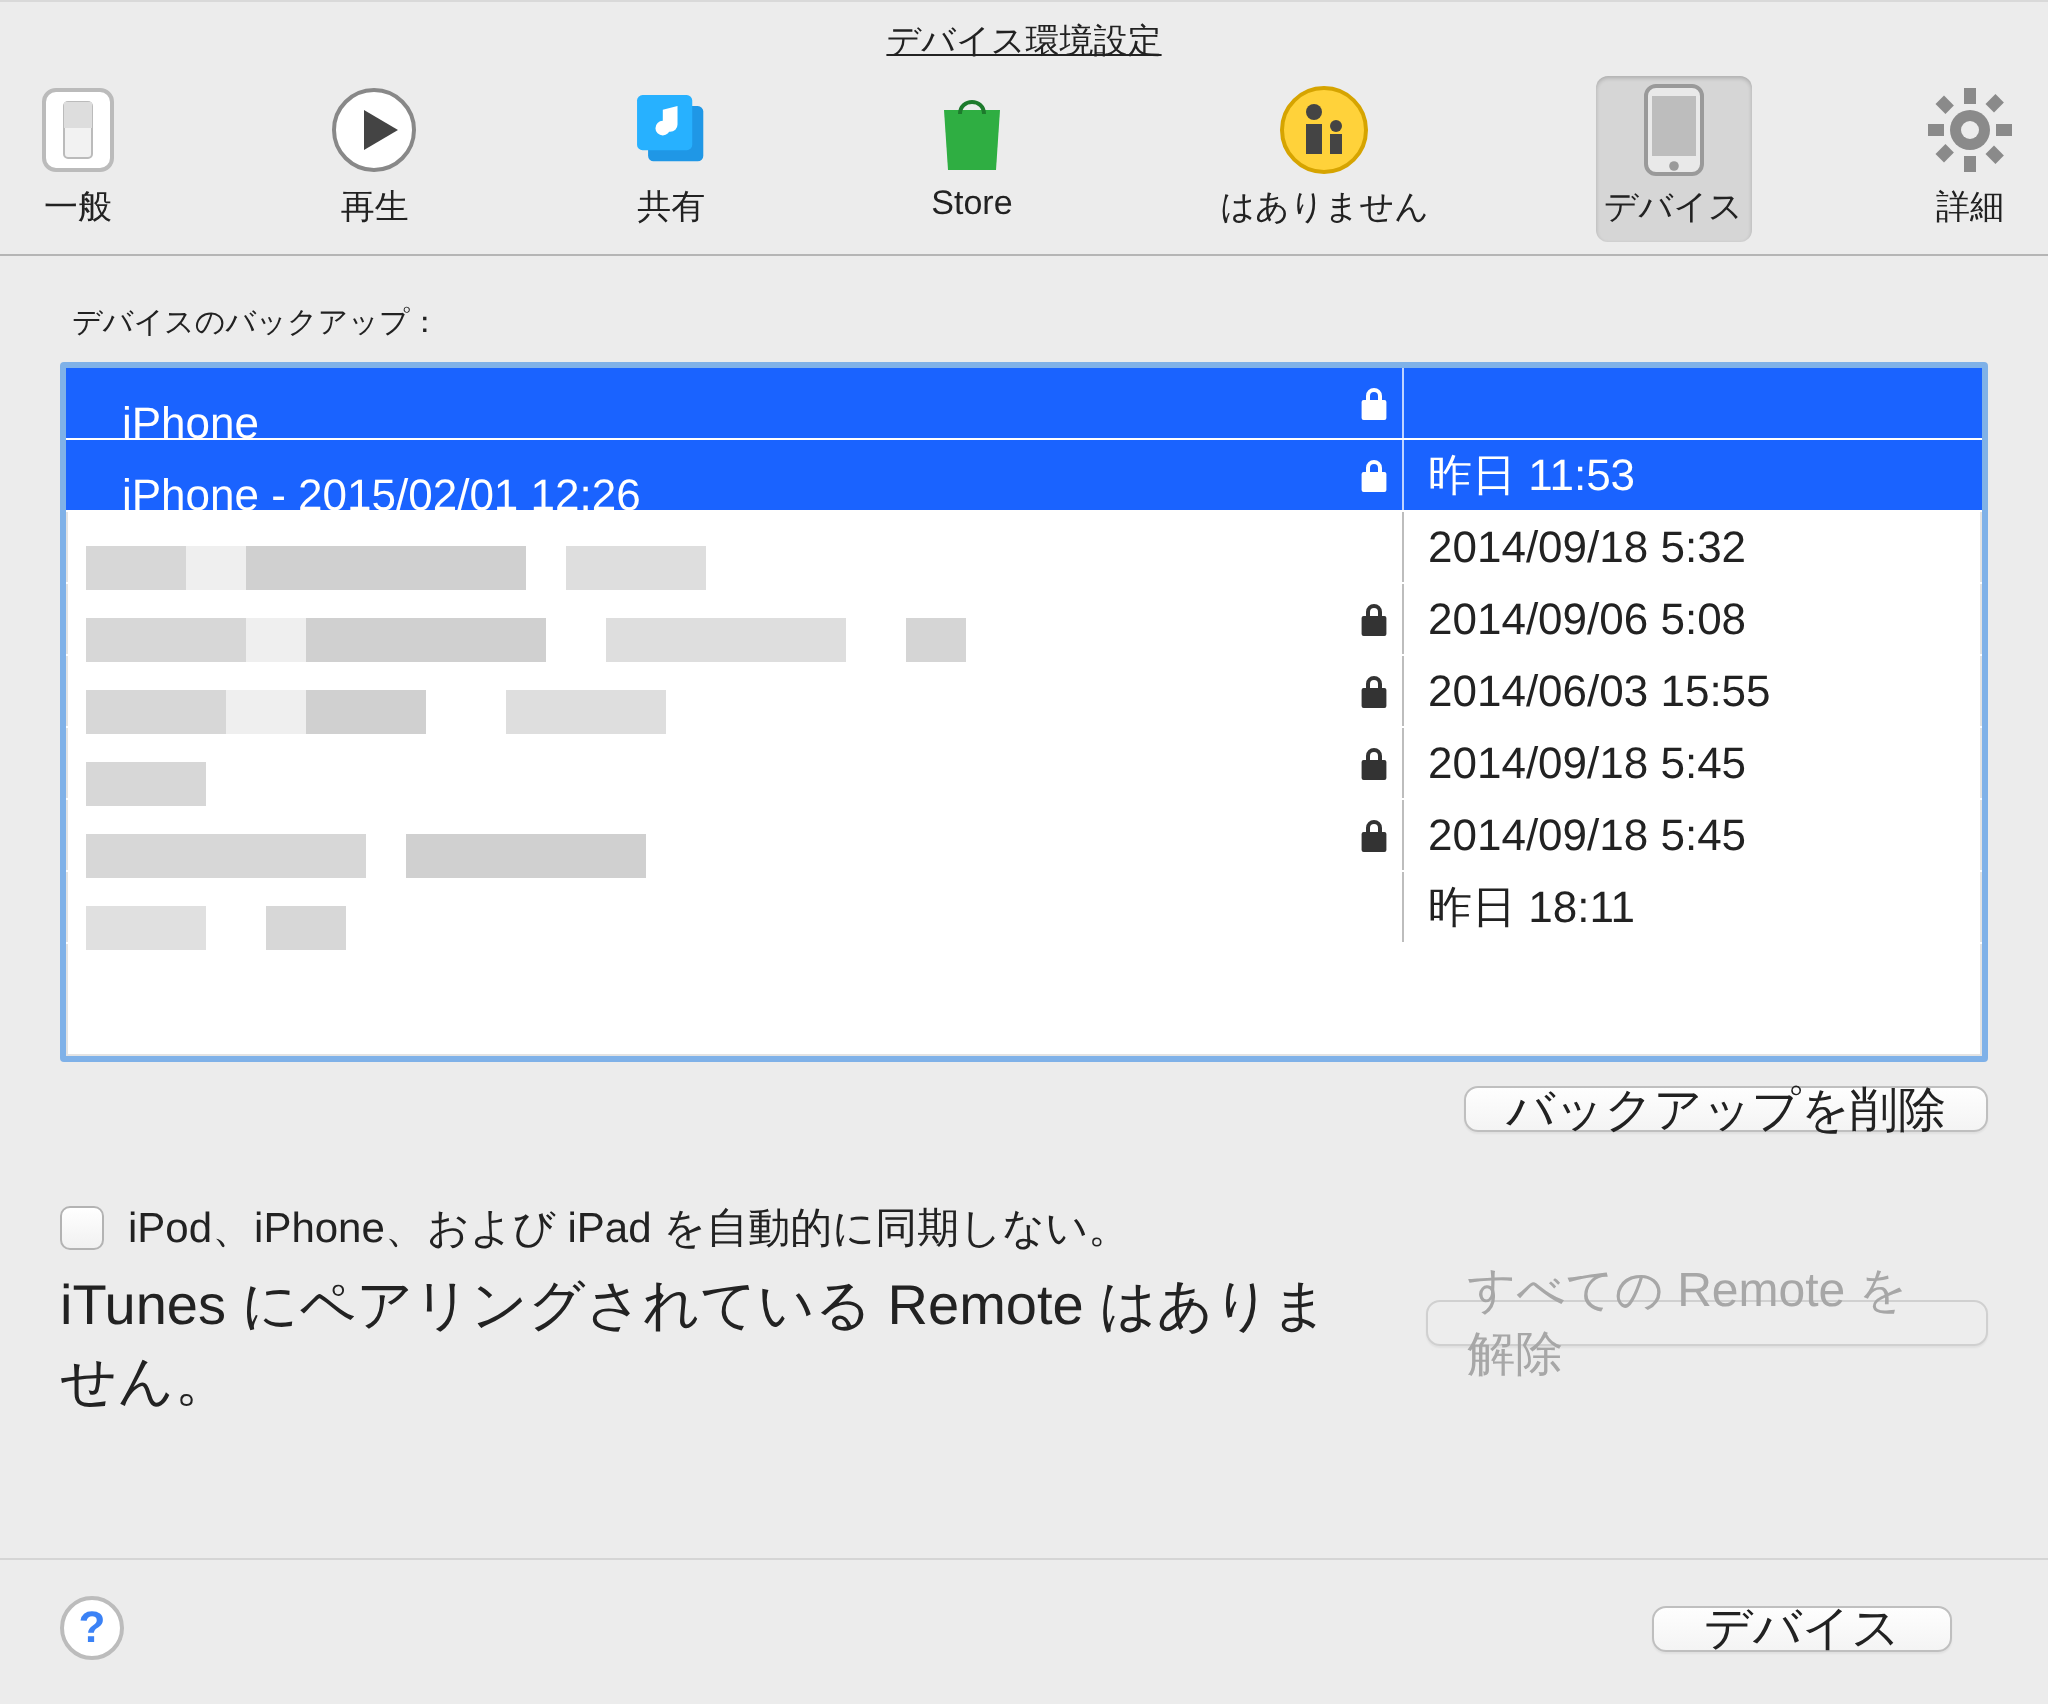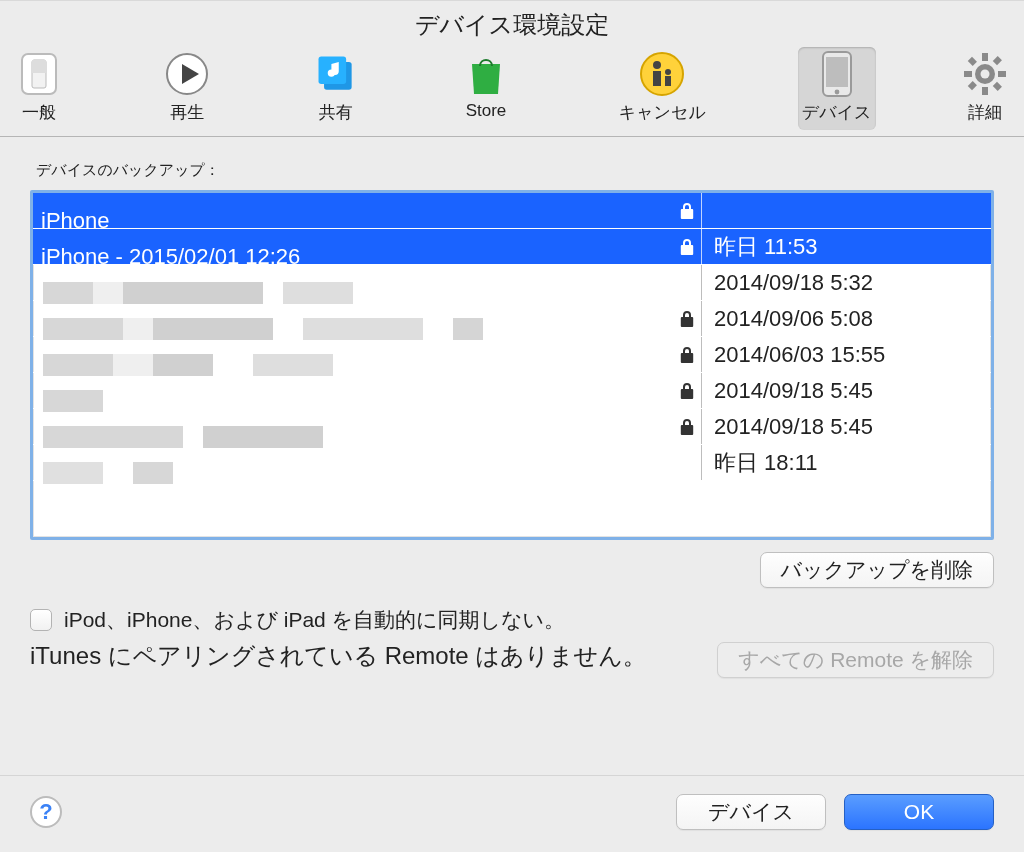--- a/index.html
+++ b/index.html
@@ -14,21 +14,22 @@
   }
   .window {
     width:1024px; height:852px;
     background: linear-gradient(#ececec,#ececec);
     position:relative;
     border-top:1px solid rgba(0,0,0,.08);
   }
   .title {
     text-align:center;
     padding:8px 0 4px;
-    font-size:24px;
+    font-size:17px;
+    text-decoration:underline;
   }
   .toolbar {
     display:flex;
     justify-content:space-between;
     gap:2px;
     padding:2px 0 6px;
     border-bottom:1px solid #b5b5b5;
   }
   .tool {
     width:78px;
@@ -73,21 +74,21 @@
   }
   .row {
     display:flex;
     align-items:center;
     height:36px;
     font-size:22px;
     border-bottom:1px solid #fff;
   }
   .row .name {
     flex:0 0 640px;
-    padding:0 2px 0 8px;
+    padding:0 2px 0 28px;
     white-space:nowrap;
     overflow:hidden;
     position:relative;
     height:100%;
     display:flex;
     align-items:center;
     margin-top:21px;
   }
   .row .lockcell {
     flex:0 0 28px;
@@ -117,26 +118,26 @@
   .obf {
     position:absolute; left:10px; top:6px; right:8px; bottom:6px;
     display:flex; align-items:center; gap:0;
   }
   .obf i {
     display:inline-block; height:22px;
   }
 
   .btn {
     display:inline-flex; align-items:center; justify-content:center;
-    height:36px;
+    height:23px;
     padding:4px 20px;
     border-radius:7px;
     border:1px solid #bfbfbf;
     background:linear-gradient(#fefefe,#f4f4f4);
-    font-size:21px;
+    font-size:24px;
     box-shadow:0 1px 1px rgba(0,0,0,.05);
     cursor:pointer;
     user-select:none;
   }
   .btn.default {
     border-color:#2560c4;
     background:linear-gradient(#5a9dff,#2b74ff);
     color:#fff;
     min-width:150px;
   }
@@ -146,40 +147,40 @@
     border-color:#d0d0d0;
     cursor:default;
   }
 
   .delete-wrap {
     display:flex; justify-content:flex-end;
     margin:12px 0 0 0;
   }
 
   .mid {
-    margin-top:18px;
+    margin-top:34px;
     display:flex;
     align-items:flex-start;
     gap:30px;
   }
   .mid-left { flex:1 1 auto; }
   .check-row {
     display:flex; align-items:center; gap:12px;
     font-size:21px;
     margin-bottom:6px;
   }
   .checkbox {
     width:22px; height:22px;
     border:1px solid #b3b3b3;
     border-radius:5px;
     background:linear-gradient(#fff,#f1f1f1);
     box-shadow:inset 0 1px 0 rgba(255,255,255,.8);
     cursor:pointer;
   }
-  .note { font-size:24px; }
+  .note { font-size:28px; }
 
   .mid-right {
     padding-top:36px;
   }
 
   .footer {
     position:absolute;
     left:0; right:0; bottom:0;
     padding:18px 30px 22px;
     display:flex;
@@ -252,21 +253,21 @@
     <div class="tool parental">
       <div class="ico">
         <svg width="44" height="44" viewBox="0 0 44 44">
           <circle cx="22" cy="22" r="21" fill="#ffd23a" stroke="#d6a400" stroke-width="2"></circle>
           <circle cx="17" cy="13" r="4" fill="#444"></circle>
           <path d="M13 19 H21 V34 H13 Z" fill="#444"></path>
           <circle cx="28" cy="20" r="3" fill="#444"></circle>
           <path d="M25 24 H31 V34 H25 Z" fill="#444"></path>
         </svg>
       </div>
-      <div>キャンセル</div>
+      <div>はありません</div>
     </div>
 
     <div class="tool selected">
       <div class="ico">
         <svg width="32" height="46" viewBox="0 0 32 46">
           <rect x="2" y="1" width="28" height="44" rx="5" fill="#e9e9e9" stroke="#9a9a9a" stroke-width="2"></rect>
           <rect x="5" y="6" width="22" height="30" fill="#bdbdbd"></rect>
           <circle cx="16" cy="41" r="2.4" fill="#9a9a9a"></circle>
         </svg>
       </div>
@@ -432,15 +433,14 @@
       <div class="mid-right">
         <div class="btn disabled">すべての Remote を解除</div>
       </div>
     </div>
   </div>
 
   <div class="footer">
     <div class="help">?</div>
     <div class="spacer"></div>
     <div class="btn" style="margin-right:18px;min-width:150px;">デバイス</div>
-    <div class="btn default">OK</div>
   </div>
 </div>
 
 </body></html>

